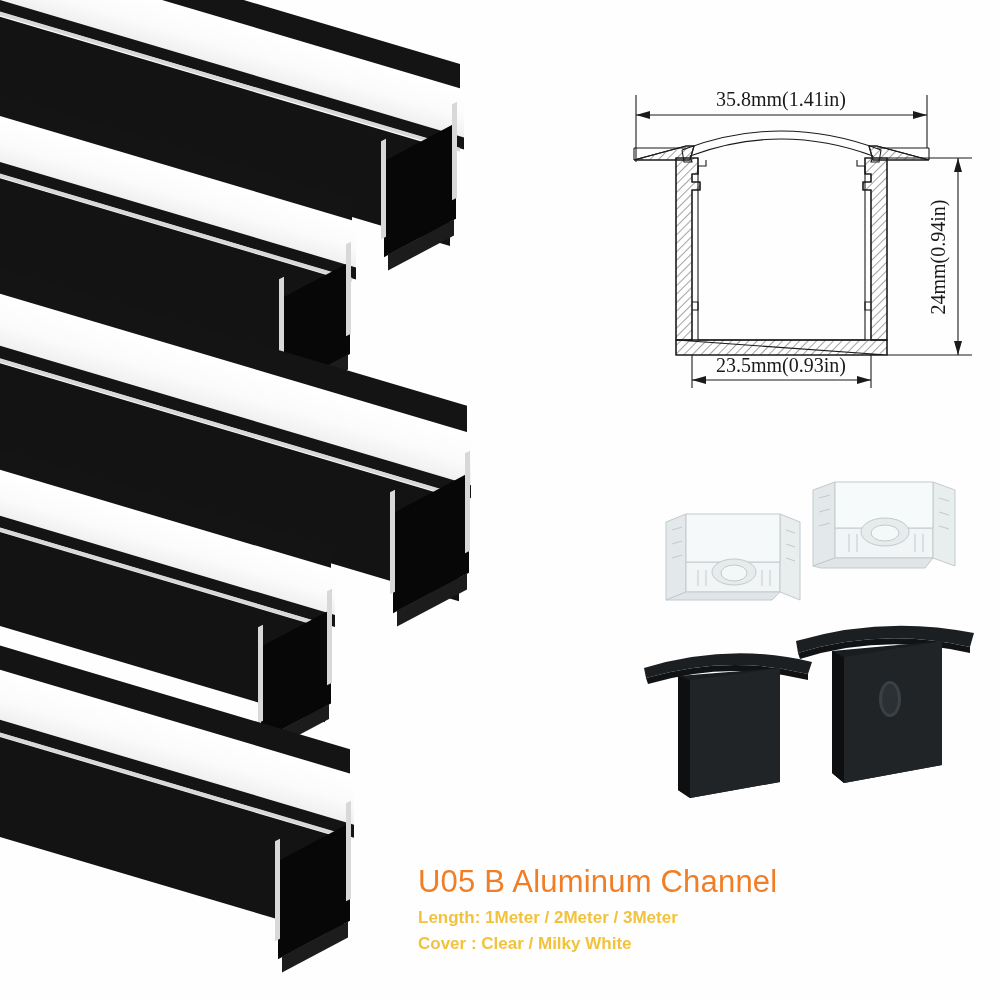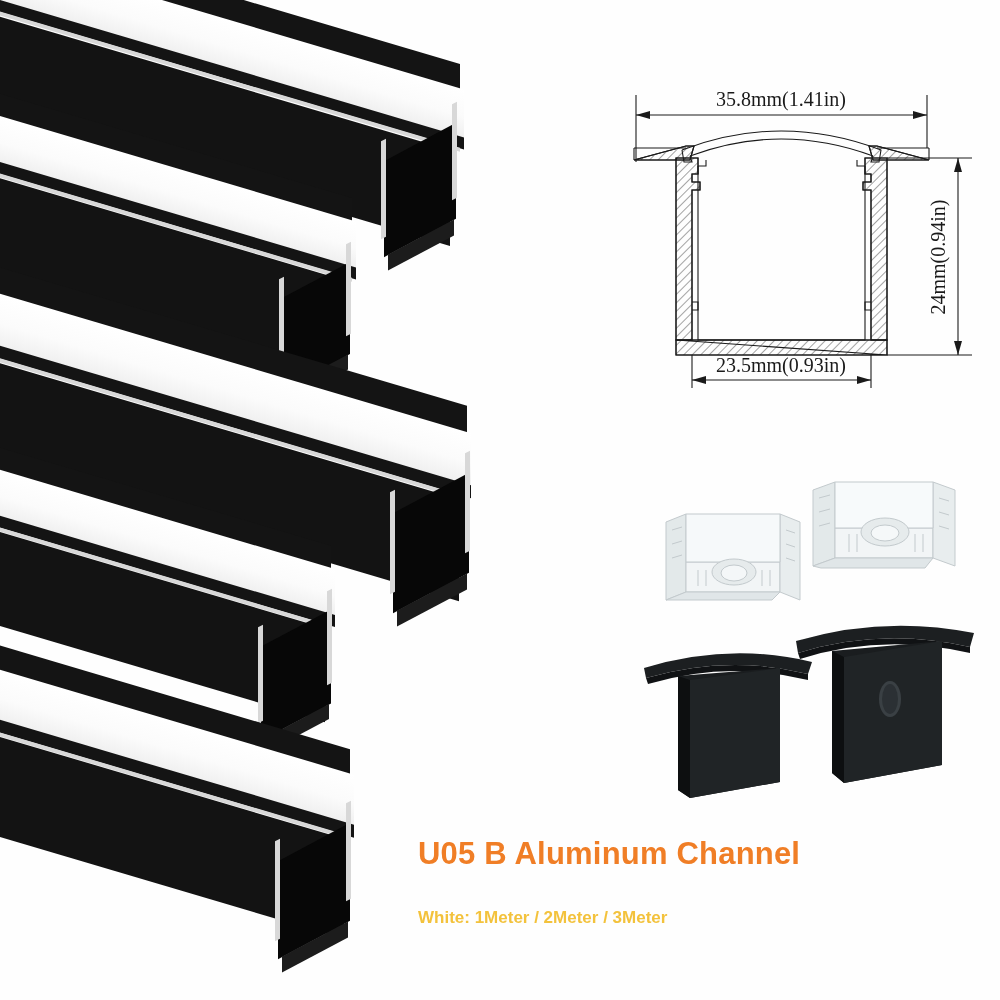--- a/index.html
+++ b/index.html
@@ -20,21 +20,21 @@
 
   
   .tech{position:absolute;}
   .tech svg{display:block;}
 
   
   .acc{position:absolute;}
   .acc svg{display:block;}
 
   
-  .title{position:absolute;font-weight:bold;letter-spacing:.2px;white-space:nowrap;}
+  .title{position:absolute;font-weight:normal;letter-spacing:.2px;white-space:nowrap;margin-top:28px;}
   .spec{position:absolute;font-weight:bold;white-space:nowrap;}
 </style>
 </head>
 <body>
 
 <div class="stage">
 
   <div class="channel" style="left:-40px;top:-10px;width:520px;height:320px;">
 
     <div class="face-topflange" style="left:0;top:0;width:500px;height:34px;
@@ -256,16 +256,17 @@
       <path d="M42,36 L54,42 L54,168 L42,158 Z" fill="#0d0f10"></path>
       <path d="M54,42 L152,26 L152,150 L54,168 Z" fill="#202426"></path>
 
       <ellipse cx="100" cy="84" rx="11" ry="18" fill="#3a4044"></ellipse>
       <ellipse cx="100" cy="84" rx="8" ry="15" fill="#2b3034"></ellipse>
     </svg>
   </div>
 
   <div class="title" style="left:418px;top:836px;font-size:31px;color:#F07E26;">U05 B Aluminum Channel</div>
 
-  <div class="spec" style="left:418px;top:908px;font-size:17px;color:#F3C23C;">White: 1Meter / 2Meter / 3Meter</div>
-
+  <div class="spec" style="left:418px;top:908px;font-size:17px;color:#F3C23C;">Length: 1Meter / 2Meter / 3Meter</div>
+
+  <div class="spec" style="left:418px;top:934px;font-size:17px;color:#F3C23C;">Cover  : Clear / Milky White</div>
 
 </div>
 
 </body></html>

